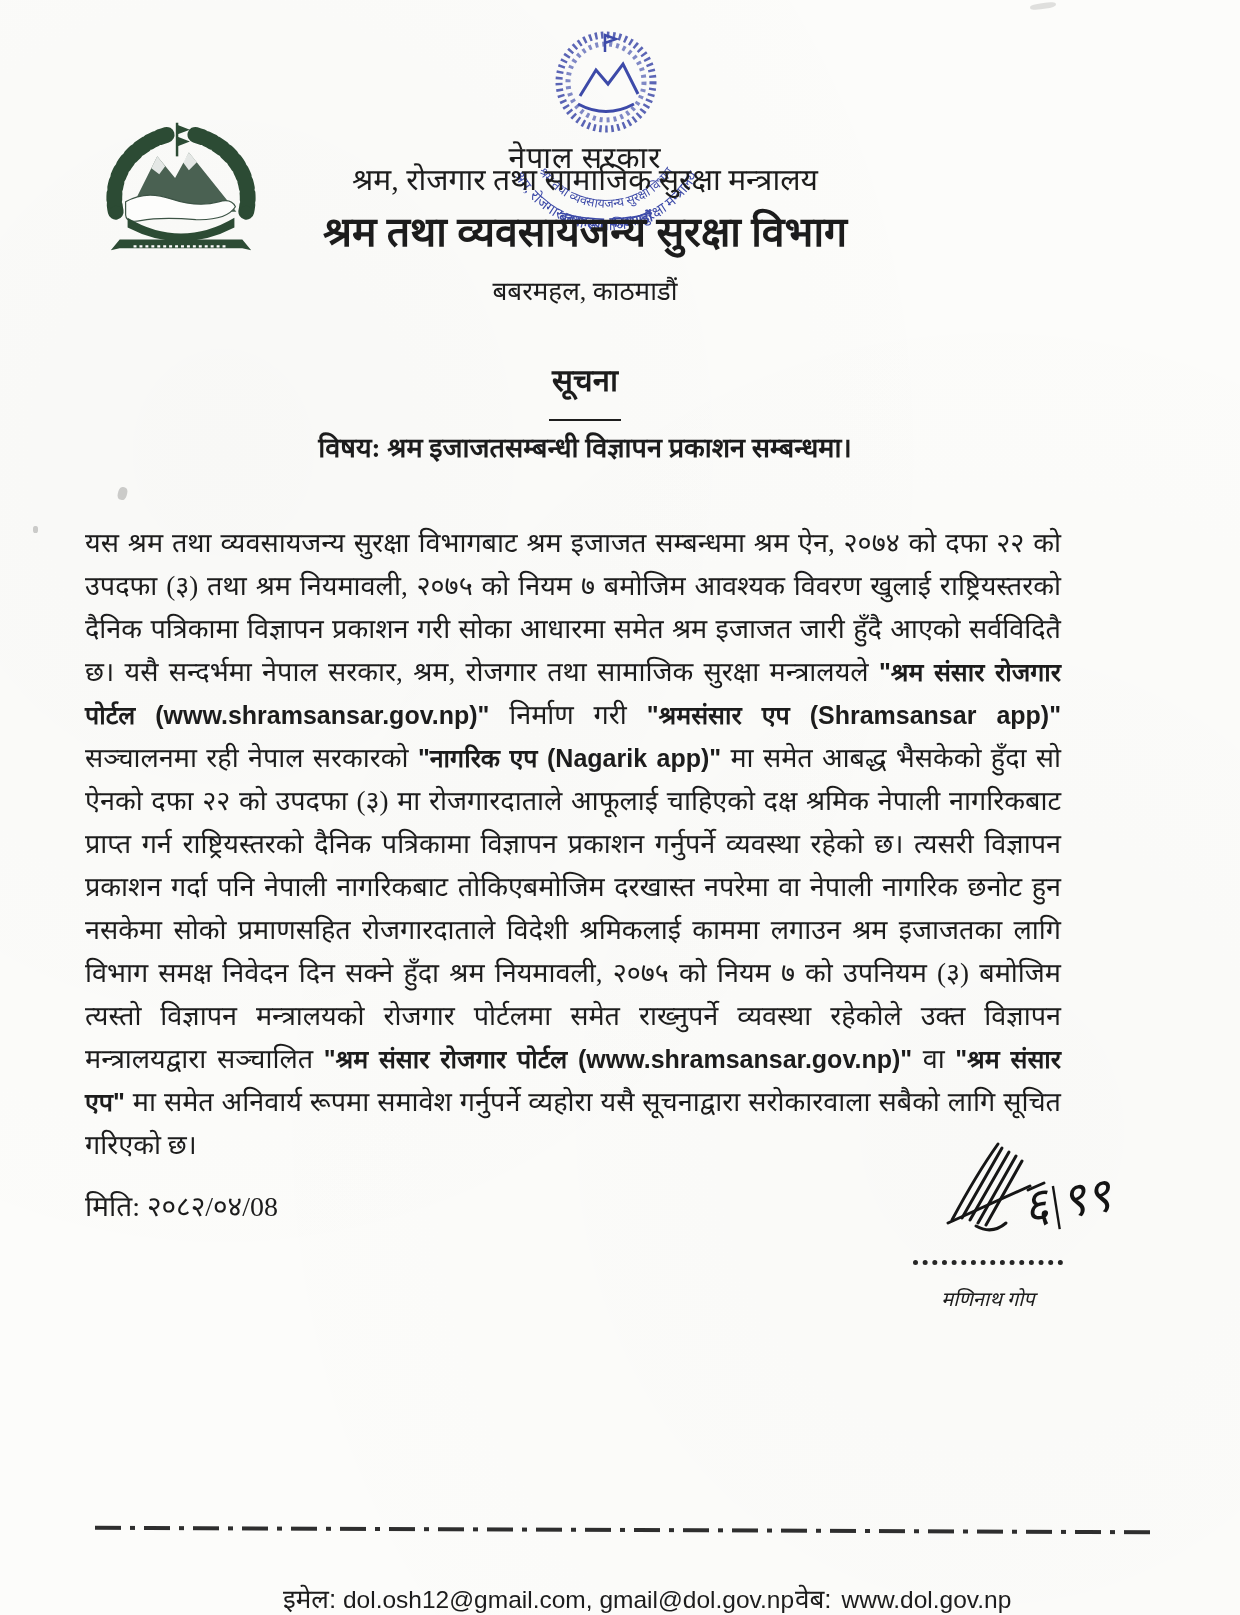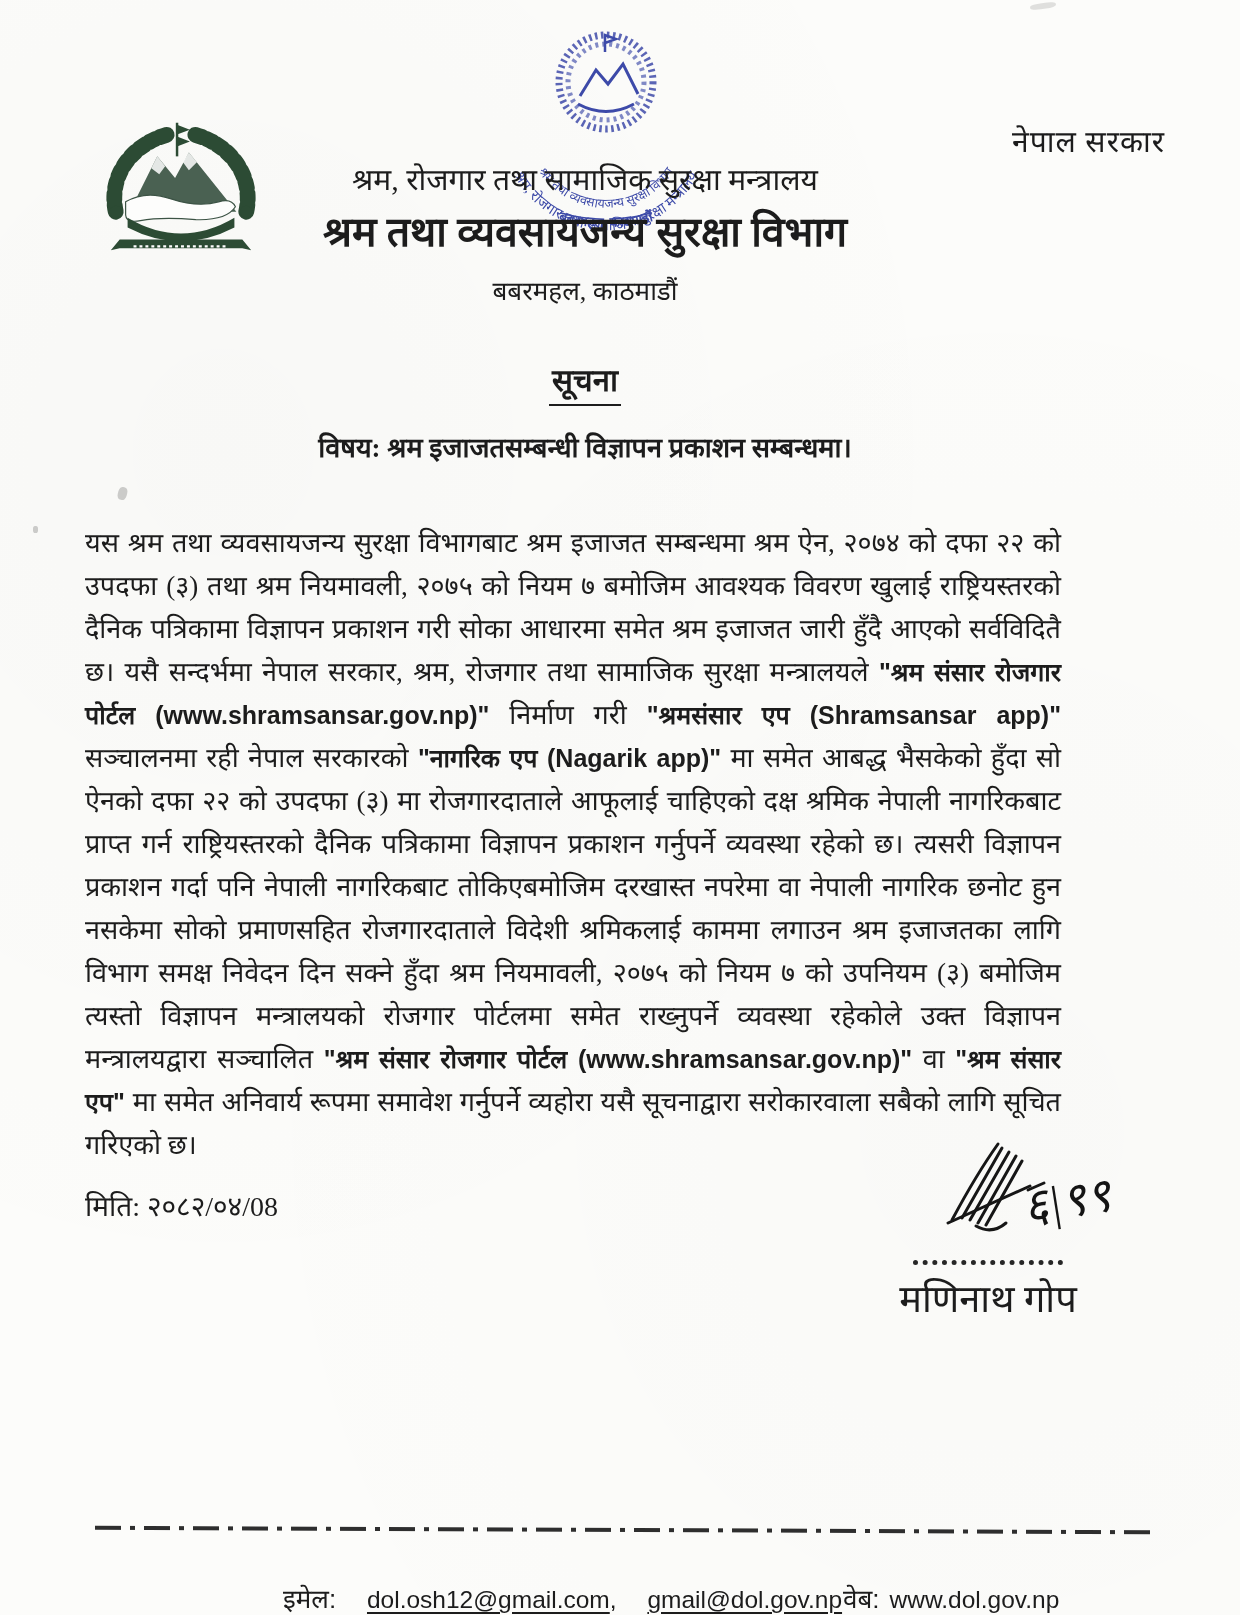--- a/index.html
+++ b/index.html
@@ -7,60 +7,60 @@
   .page {
     position:relative; width:1240px; height:1615px; margin:0 auto;
     background:#fcfcfa;
     background-image: radial-gradient(ellipse at 18% 28%, rgba(0,0,0,0.015), transparent 55%),
                       radial-gradient(ellipse at 80% 70%, rgba(0,0,0,0.012), transparent 60%);
     overflow:hidden;
     font-family:"Liberation Serif","DejaVu Serif",serif;
     color:#1c1c1c;
   }
   .center-col { position:absolute; left:5px; top:0; width:1160px; text-align:center; }
-  .gov-line      { position:absolute; top:120px; width:100%; font-size:30px; letter-spacing:1px;text-align:right; }
+  .gov-line      { position:absolute; top:136px; width:100%; font-size:30px; letter-spacing:1px; }
   .ministry-line { position:absolute; top:158px; width:100%; font-size:30px; }
   .dept-line     { position:absolute; top:202px; width:100%; font-size:41px; font-weight:700; }
   .addr-line     { position:absolute; top:272px; width:100%; font-size:26px; }
 
   .emblem { position:absolute; left:92px; top:114px; width:178px; height:150px; }
   .stamp  { position:absolute; left:486px; top:12px; width:240px; height:254px;
             mix-blend-mode:multiply; opacity:.94; }
 
   .title-row   { position:absolute; top:358px; width:100%; }
   .title-row span { display:inline-block; font-size:31px; font-weight:700;
-                    border-bottom:2.5px solid #1d1d1d; padding:0 3px 4px; }
+                    border-bottom:2.5px solid #1d1d1d; padding:0 3px 19px; }
   .subject-row { position:absolute; top:428px; width:100%; font-size:27px; font-weight:700; }
 
   .body-par {
     position:absolute; left:85px; top:522px; width:976px;
     font-size:27px; line-height:43px; text-align:justify;
   }
   .body-par .b { font-weight:700; font-family:"Liberation Sans","DejaVu Sans",sans-serif; font-size:25px; }
 
   .date-line { position:absolute; left:85px; top:1186px; font-size:28px; }
 
   .sig-svg   { position:absolute; left:938px; top:1128px; width:175px; height:116px; }
   .sig-block { position:absolute; left:878px; top:1260px; width:220px; text-align:center; }
   .sig-dots  { width:150px; height:0; margin:0 auto 14px; border-bottom:5px dotted #262626; }
-  .sig-name  { font-size:38px; line-height:40px; }
+  .sig-name  { font-size:20px; line-height:40px;font-style:italic; }
   .sig-role  { font-size:29px; line-height:40px; }
 
   .footer-divider {
     position:absolute; left:95px; top:1528px; width:1058px; height:4px;
     background: repeating-linear-gradient(90deg,
       #2e2e2e 0 26px, transparent 26px 35px,
       #2e2e2e 35px 40px, transparent 40px 49px);
     transform: rotate(0.25deg);
   }
   .phone-row { position:absolute; left:273px; top:1543px; font-size:26px; white-space:pre-wrap; }
   .email-row { position:absolute; left:283px; top:1580px; font-size:24.5px;
                font-family:"Liberation Sans","DejaVu Sans",sans-serif; }
   .email-row .dv { font-family:Liberation Sans, sans-serif; font-size:26px; }
-  .email-row .u  { text-decoration:underline; text-decoration-thickness:2px; text-underline-offset:4px;margin-left:24px; }
+  .email-row .u  { text-decoration-thickness:2px; text-underline-offset:4px; }
   .email-row .weblabel { margin-left:1px; margin-right:10px; }
 
   .artifact { position:absolute; background:rgba(40,40,40,.22); border-radius:40%; }
   .a1 { left:118px; top:487px; width:9px;  height:13px; transform:rotate(15deg); }
   .a2 { left:1030px; top:3px;  width:26px; height:6px;  transform:rotate(-8deg); opacity:.6; }
   .a3 { left:33px;  top:526px; width:5px;  height:7px; }
 </style>
 </head>
 <body>
 

